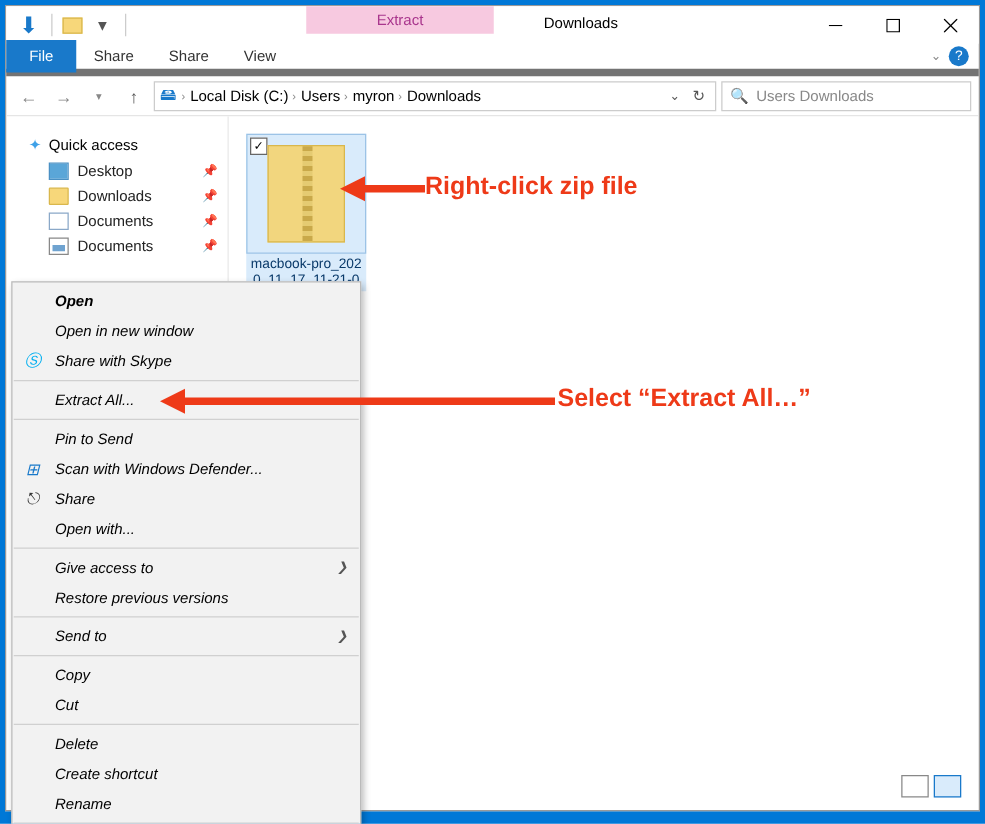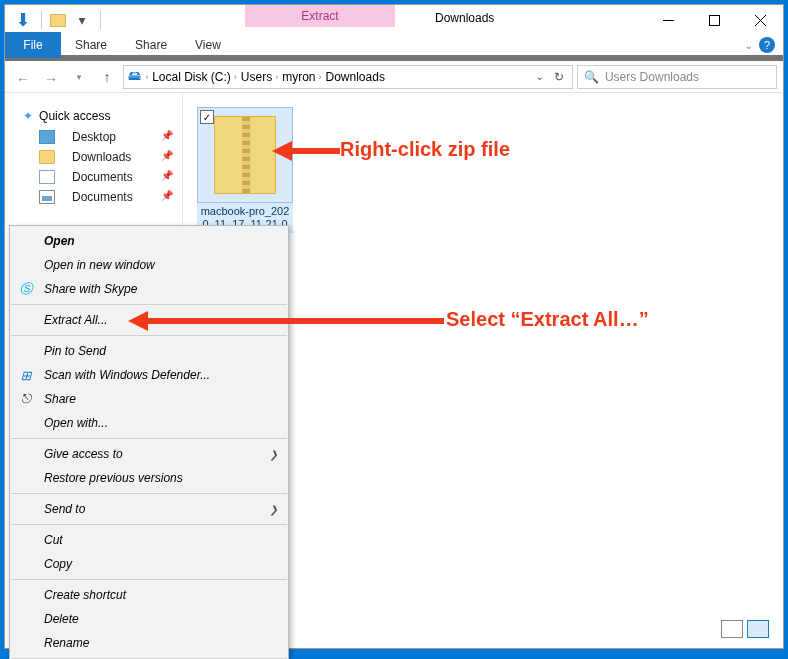--- a/index.html
+++ b/index.html
@@ -26,21 +26,21 @@
 .addrbox .drive-icon { color: #1979ca; font-size: 13px; }
 .crumb { display: flex; align-items: center; gap: 3px; white-space: nowrap; }
 .crumb-sep { color: #888; font-size: 9px; }
 .addr-controls { display: flex; align-items: center; gap: 2px; margin-left: auto; }
 .searchbox { width: 200px; height: 24px; border: 1px solid #ccc; display: flex; align-items: center; padding: 0 6px; font-size: 12px; color: #888; }
 .searchbox .sicon { margin-right: 6px; font-size: 12px; }
 .body { flex: 1; display: flex; overflow: hidden; position: relative; }
 .navpane { width: 178px; border-right: 1px solid #e9e9e9; padding: 12px 0 0 0; font-size: 12px; }
 .navpane .group-hdr { display: flex; align-items: center; gap: 6px; padding: 4px 8px 4px 18px; }
 .navpane .star { color: #3ea1e8; }
-.navpane .item { display: flex; gap: 17px; padding: 3px 8px 3px 34px; color: #222; }
+.navpane .item { display: flex; align-items: center; gap: 7px; padding: 3px 8px 3px 34px; color: #222; }
 .navpane .pin { margin-left: auto; color: #888; font-size: 10px; }
 .mini-icon { width: 16px; height: 14px; display: inline-block; }
 .mi-desktop { background: linear-gradient(#5aa6d8,#5aa6d8); border: 1px solid #4a90c4; }
 .mi-folder { background: #f7d77a; border: 1px solid #d9b74c; border-radius: 1px; }
 .mi-doc { background: #fff; border: 1px solid #8aa8c8; }
 .mi-pic { background: #fff; border: 1px solid #888; position: relative; }
 .mi-pic::after { content: ''; position: absolute; left: 2px; right: 2px; bottom: 2px; height: 5px; background: #6fa3d0; }
 .content { flex: 1; position: relative; padding: 14px 0 0 14px; }
 .file-tile { width: 96px; text-align: center; }
 .file-tile .tilebox { width: 96px; height: 96px; border: 1px solid #9cc3e6; background: #d9ebfb; display: flex; align-items: center; justify-content: center; position: relative; }
@@ -212,25 +212,25 @@
       <span>Give access to</span>
       <span class="arrow">❯</span>
     </div>
   <div class="mi">Restore previous versions</div>
   <div class="sep"></div>
   <div class="mi">
       <span>Send to</span>
       <span class="arrow">❯</span>
     </div>
   <div class="sep"></div>
+  <div class="mi">Copy</div>
   <div class="mi">Cut</div>
-  <div class="mi">Copy</div>
-  <div class="sep"></div>
+  <div class="sep"></div>
+  <div class="mi">Delete</div>
   <div class="mi">Create shortcut</div>
-  <div class="mi">Delete</div>
   <div class="mi">Rename</div>
   <div class="sep"></div>
 
 </div>
 
 <div class="anno" style="left:340px; top:138px; font-size:20px;">Right-click zip file</div>
 <div class="arrow-shaft anno" style="left:292px; top:148px; width:48px;"></div>
 <div class="arrow-head anno" style="left:272px; top:141px;"></div>
 
 <div class="anno" style="left:446px; top:308px; font-size:20px;">Select “Extract All…”</div>

